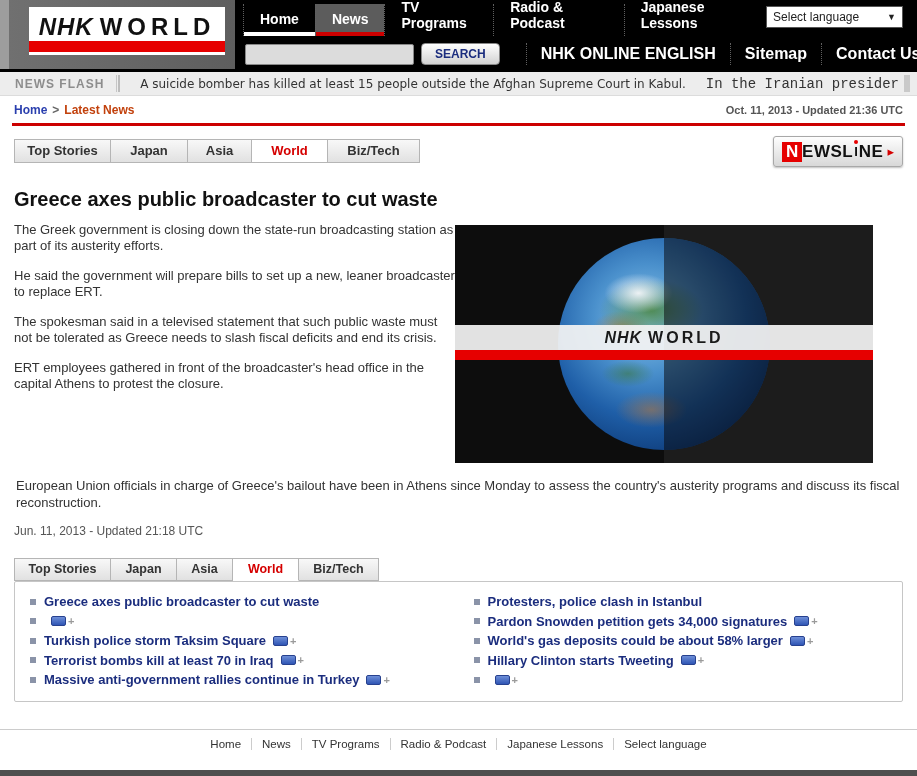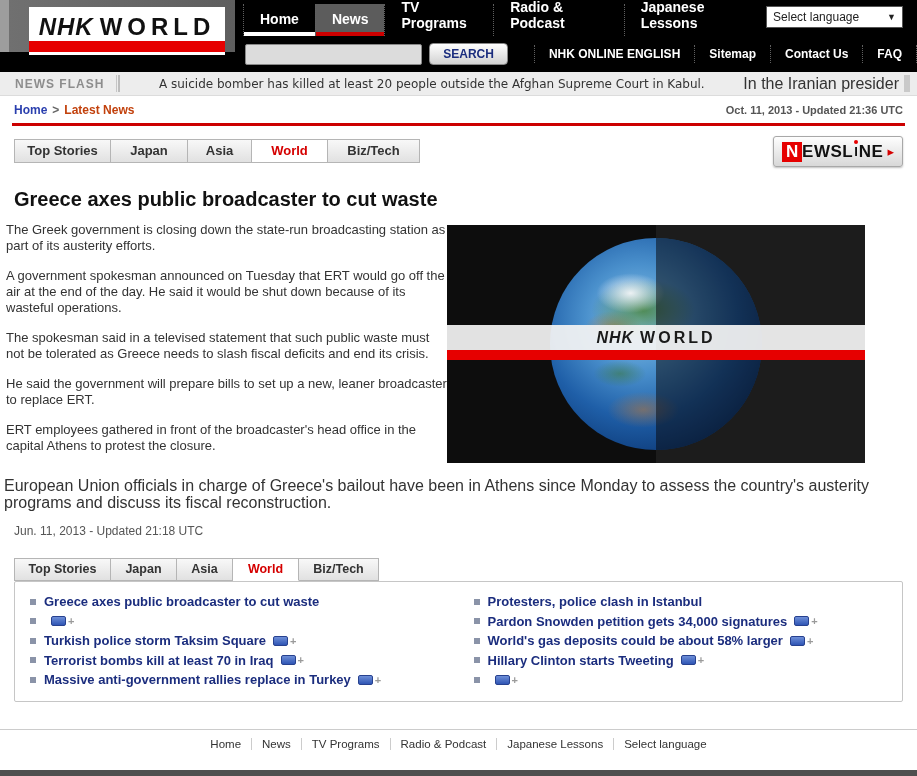--- a/index.html
+++ b/index.html
@@ -1,21 +1,21 @@
 <!DOCTYPE html>
 <html><head>
 <meta charset="utf-8">
 <style>
   * { margin:0; padding:0; box-sizing:border-box; }
   body { background:#fff; font-family:"Liberation Sans", sans-serif; }
   .page { width:917px; height:776px; position:relative; background:#fff; overflow:hidden; }
 
   
   .header { height:72px; background:#000; position:relative; }
-  .header-left { position:absolute; left:0; top:0; width:235px; height:52px;
+  .header-left { position:absolute; left:0; top:0; width:235px; height:69px;
     background:linear-gradient(90deg,#9d9d9d 0,#9d9d9d 9px,#707070 9px,#5e5e5e 100%); }
   .logo-box { position:absolute; left:29px; top:7px; width:196px; height:48px; background:#fff; }
   .logo-text { text-align:center; padding-top:6px; font-size:24px; font-weight:bold; color:#111; white-space:nowrap; }
   .logo-nhk { font-style:italic; letter-spacing:1px; margin-right:6px; }
   .logo-world { letter-spacing:5px; }
   .logo-redbar { position:absolute; left:0; right:0; bottom:3px; height:11px; background:#e60000; }
   .header-right { margin-left:235px; height:72px; }
   .nav-row { display:flex; height:36px; padding-left:8px; align-items:flex-end; }
   .nav-item { display:flex; flex-direction:column; justify-content:flex-end; height:32px; cursor:pointer; border-left:1px dotted #5f5f5f; }
   .nav-item:last-of-type { border-right:1px dotted #5f5f5f; }
@@ -28,29 +28,29 @@
   .nav-3 .nav-bar { background:#5c63a2; }
   .nav-4 .nav-bar { background:#8e9327; }
   .lang-select { margin-left:auto; margin-right:14px; margin-bottom:8px; width:150px; height:22px; background:#fff;
     border:1px solid #555; display:flex; align-items:center; font-size:12px; color:#222; padding:0 6px; cursor:pointer; }
   .lang-arrow { margin-left:auto; font-size:9px; color:#222; }
   .search-row { display:flex; align-items:center; height:36px; padding-left:10px; }
   .search-input { width:278px; height:21px; background:#dcdcdc; border:1px solid #888; border-radius:2px; font-size:12px; padding:0 6px; }
   .search-btn { margin-left:7px; height:22px; padding:0 13px; background:linear-gradient(#ffffff,#d2d2d2); border:1px solid #888;
     border-radius:4px; color:#1b2d7e; font-weight:bold; font-size:12px; cursor:pointer; }
   .utility { display:flex; margin-left:26px; align-items:center; }
-  .util-link { color:#fff; font-weight:bold; font-size:12px; padding:2px 14px; border-left:1px dotted #5f5f5f; cursor:pointer; white-space:nowrap; }
+  .util-link { color:#fff; font-weight:bold; font-size:16px; padding:2px 14px; border-left:1px dotted #5f5f5f; cursor:pointer; white-space:nowrap; }
   .util-link:last-child { border-right:1px dotted #5f5f5f; }
 
   
   .newsflash { height:24px; background:#ededed; display:flex; align-items:center; border-bottom:1px solid #dcdcdc; }
   .nf-label { padding-left:15px; color:#8d8d8d; font-weight:bold; font-size:12px; letter-spacing:1px; white-space:nowrap; }
   .nf-sep { width:4px; height:17px; border-left:1px solid #c6c6c6; border-right:2px solid #bdbdbd; margin-left:12px; }
   .nf-item-main { flex:1; text-align:center; font-size:12px; color:#333; font-family:"DejaVu Sans", sans-serif; cursor:pointer; }
-  .nf-item-next { font-size:16px; color:#333; font-family:Liberation Sans, sans-serif; margin-right:5px; white-space:nowrap; cursor:pointer; }
+  .nf-item-next { font-size:14px; color:#333; font-family:Liberation Mono, monospace; margin-right:5px; white-space:nowrap; cursor:pointer; }
   .nf-end { width:6px; height:17px; background:#c9c9c9; margin-right:7px; }
 
   
   .breadcrumb-row { height:27px; display:flex; align-items:center; padding:0 14px; font-size:12px; font-weight:bold; }
   .bc-home { color:#2a3fae; cursor:pointer; }
   .bc-sep { color:#666; margin:0 5px; }
   .bc-current { color:#c2410c; }
   .bc-date { margin-left:auto; color:#555; font-size:11px; }
   .red-rule { height:3px; background:#cc0000; margin:0 12px; }
 
@@ -68,40 +68,40 @@
     background:linear-gradient(#fefefe,#d8d8d8); display:flex; align-items:center; justify-content:center;
     box-shadow:0 1px 2px rgba(0,0,0,0.25); cursor:pointer; }
   .nl-n { background:#e60000; color:#fff; font-weight:800; font-size:17px; width:20px; height:20px; line-height:20px; text-align:center; }
   .nl-part { color:#111; font-weight:800; font-size:17px; letter-spacing:0.5px; }
   .nl-i { position:relative; color:#111; font-weight:800; font-size:13px; padding:0 1px; }
   .nl-dot { position:absolute; top:-4px; left:50%; transform:translateX(-50%); width:4px; height:4px; background:#e60000; border-radius:50%; }
   .nl-arrow { color:#d50000; font-size:13px; margin-left:4px; }
 
   
   .article-title { margin:21px 14px 11px; font-size:20px; font-weight:800; color:#111; }
-  .article-body { position:relative; margin:0 6px; min-height:252px; }
+  .article-body { position:relative; margin:0 14px; min-height:252px; }
   .article-left { width:441px; }
   .article-left p { font-size:13px; color:#333; line-height:16px; margin-bottom:14px; }
   .article-image { position:absolute; top:3px; left:441px; width:418px; height:238px; background:#0d0d0d; overflow:hidden; }
   .img-right-half { position:absolute; right:0; top:0; width:50%; height:100%; background:#1c1c1c; }
   .globe { position:absolute; left:50%; top:50%; transform:translate(-50%,-50%); width:212px; height:212px; border-radius:50%; overflow:hidden;
     background:
       radial-gradient(ellipse 55px 32px at 38% 26%, rgba(244,246,248,0.95), rgba(244,246,248,0) 62%),
       radial-gradient(ellipse 80px 48px at 44% 34%, rgba(70,130,60,0.85), rgba(70,130,60,0) 65%),
       radial-gradient(ellipse 46px 26px at 30% 42%, rgba(160,130,80,0.8), rgba(160,130,80,0) 62%),
       radial-gradient(ellipse 60px 30px at 44% 81%, rgba(150,115,85,0.7), rgba(150,115,85,0) 60%),
       radial-gradient(ellipse 44px 22px at 33% 64%, rgba(60,120,70,0.6), rgba(60,120,70,0) 60%),
       radial-gradient(circle at 42% 38%, #8cc6ea 0%, #4a90cc 30%, #1f5fa8 55%, #0d3a78 80%, #072248 100%); }
   .globe-dark { position:absolute; right:0; top:0; width:50%; height:100%; background:rgba(8,8,12,0.52); }
   .img-band { position:absolute; left:0; right:0; top:100px; height:25px; background:rgba(243,243,243,0.93);
     display:flex; align-items:center; justify-content:center; color:#1a1a1a; white-space:nowrap; }
   .band-nhk { font-style:italic; font-weight:800; font-size:16px; letter-spacing:1px; margin-right:6px; }
   .band-world { font-weight:800; font-size:16px; letter-spacing:3px; }
   .img-redband { position:absolute; left:0; right:0; top:125px; height:10px; background:#e60000; }
-  .closing-para { margin:3px 4px 13px; font-size:16px; color:#333; line-height:17px; }
+  .closing-para { margin:3px 16px 13px; font-size:13px; color:#333; line-height:17px; }
   .article-updated { margin:0 14px 20px; font-size:12px; color:#555; }
 
   
   .tabs2-wrap { margin:14px 14px 0; display:flex; position:relative; z-index:2; }
   .tabs2 .tab { height:23px; line-height:21px; font-size:12.5px; }
   .tabs2 .tab.active { border-bottom:1px solid #fff; margin-bottom:-1px; }
   .tabs2 .tab:nth-child(1){ width:97px; } .tabs2 .tab:nth-child(2){ width:66px; }
   .tabs2 .tab:nth-child(3){ width:56px; } .tabs2 .tab:nth-child(4){ width:66px; }
   .tabs2 .tab:nth-child(5){ width:80px; }
   .list-box { margin:0 14px; border:1px solid #c6c6c6; border-radius:2px; background:#fff; display:flex; padding:10px 0 11px; }
@@ -169,21 +169,21 @@
           <span class="util-link">Contact Us</span>
           <span class="util-link">FAQ</span>
         </div>
       </div>
     </div>
   </div>
 
   <div class="newsflash">
     <span class="nf-label">NEWS FLASH</span>
     <span class="nf-sep"></span>
-    <span class="nf-item-main">A suicide bomber has killed at least 20 people outside the Afghan Supreme Court in Kabul.</span>
+    <span class="nf-item-main">A suicide bomber has killed at least 15 people outside the Afghan Supreme Court in Kabul.</span>
     <span class="nf-item-next">In the Iranian presider</span>
     <span class="nf-end"></span>
   </div>
 
   <div class="breadcrumb-row">
     <span class="bc-home">Home</span>
     <span class="bc-sep">&gt;</span>
     <span class="bc-current">Latest News</span>
     <span class="bc-date">Oct. 11, 2013 - Updated 21:36 UTC</span>
   </div>
@@ -203,23 +203,22 @@
       <span class="nl-i"><span class="nl-dot"></span><span>I</span></span>
       <span class="nl-part">NE</span>
       <span class="nl-arrow">▸</span>
     </div>
   </div>
 
   <h1 class="article-title">Greece axes public broadcaster to cut waste</h1>
   <div class="article-body">
     <div class="article-left">
       <p>The Greek government is closing down the state-run broadcasting station as part of its austerity efforts.</p>
-      <p>A government spokesman announced on Tuesday that ERT would go off the air at the end of the day. He said it would be shut down because of its wasteful operations.</p>
+      <p>He said the government will prepare bills to set up a new, leaner broadcaster to replace ERT.</p>
       <p>The spokesman said in a televised statement that such public waste must not be tolerated as Greece needs to slash fiscal deficits and end its crisis.</p>
-      <p>He said the government will prepare bills to set up a new, leaner broadcaster to replace ERT.</p>
       <p>ERT employees gathered in front of the broadcaster's head office in the capital Athens to protest the closure.</p>
     </div>
     <div class="article-image">
       <div class="img-right-half"></div>
       <div class="globe">
         <div class="globe-dark"></div>
       </div>
       <div class="img-band">
         <span class="band-nhk">NHK</span>
         <span class="band-world">WORLD</span>
@@ -257,21 +256,21 @@
           <span class="icon-plus">+</span>
       </div>
       <div class="news-item">
         <span class="bullet"></span>
         <span class="news-link">Terrorist bombs kill at least 70 in Iraq</span>
         <span class="icon-video"></span>
           <span class="icon-plus">+</span>
       </div>
       <div class="news-item">
         <span class="bullet"></span>
-        <span class="news-link">Massive anti-government rallies replace in Turkey</span>
+        <span class="news-link">Massive anti-government rallies continue in Turkey</span>
         <span class="icon-video"></span>
           <span class="icon-plus">+</span>
       </div>
     </div>
     <div class="list-col">
       <div class="news-item">
         <span class="bullet"></span>
         <span class="news-link">Protesters, police clash in Istanbul</span>
       </div>
       <div class="news-item">

